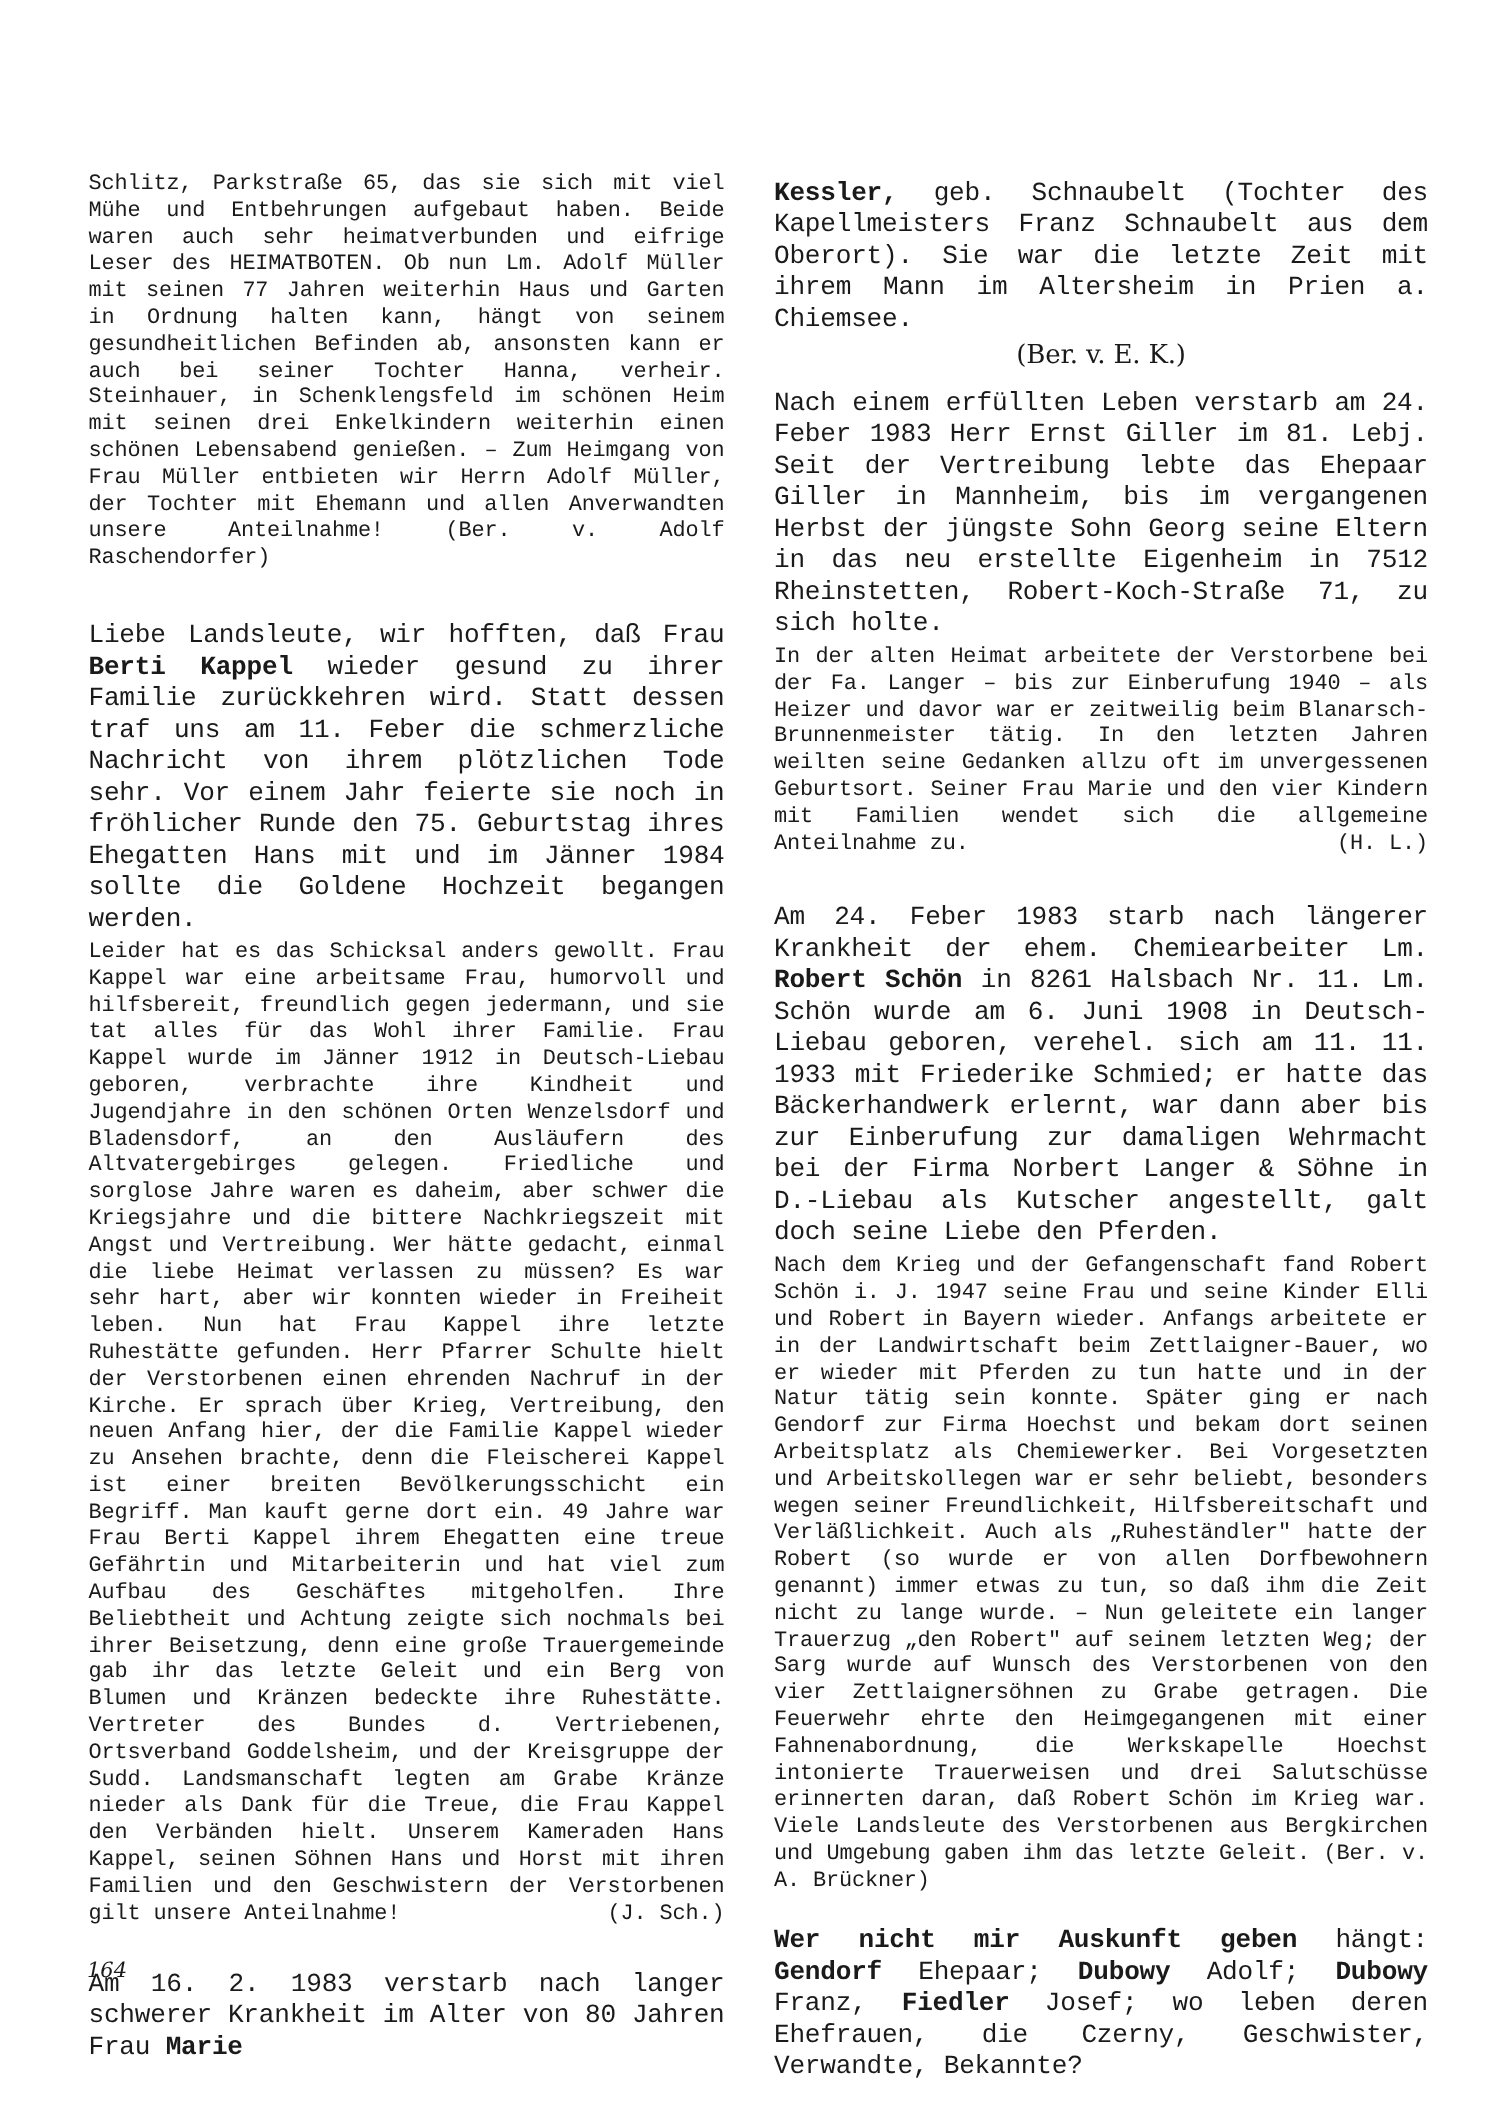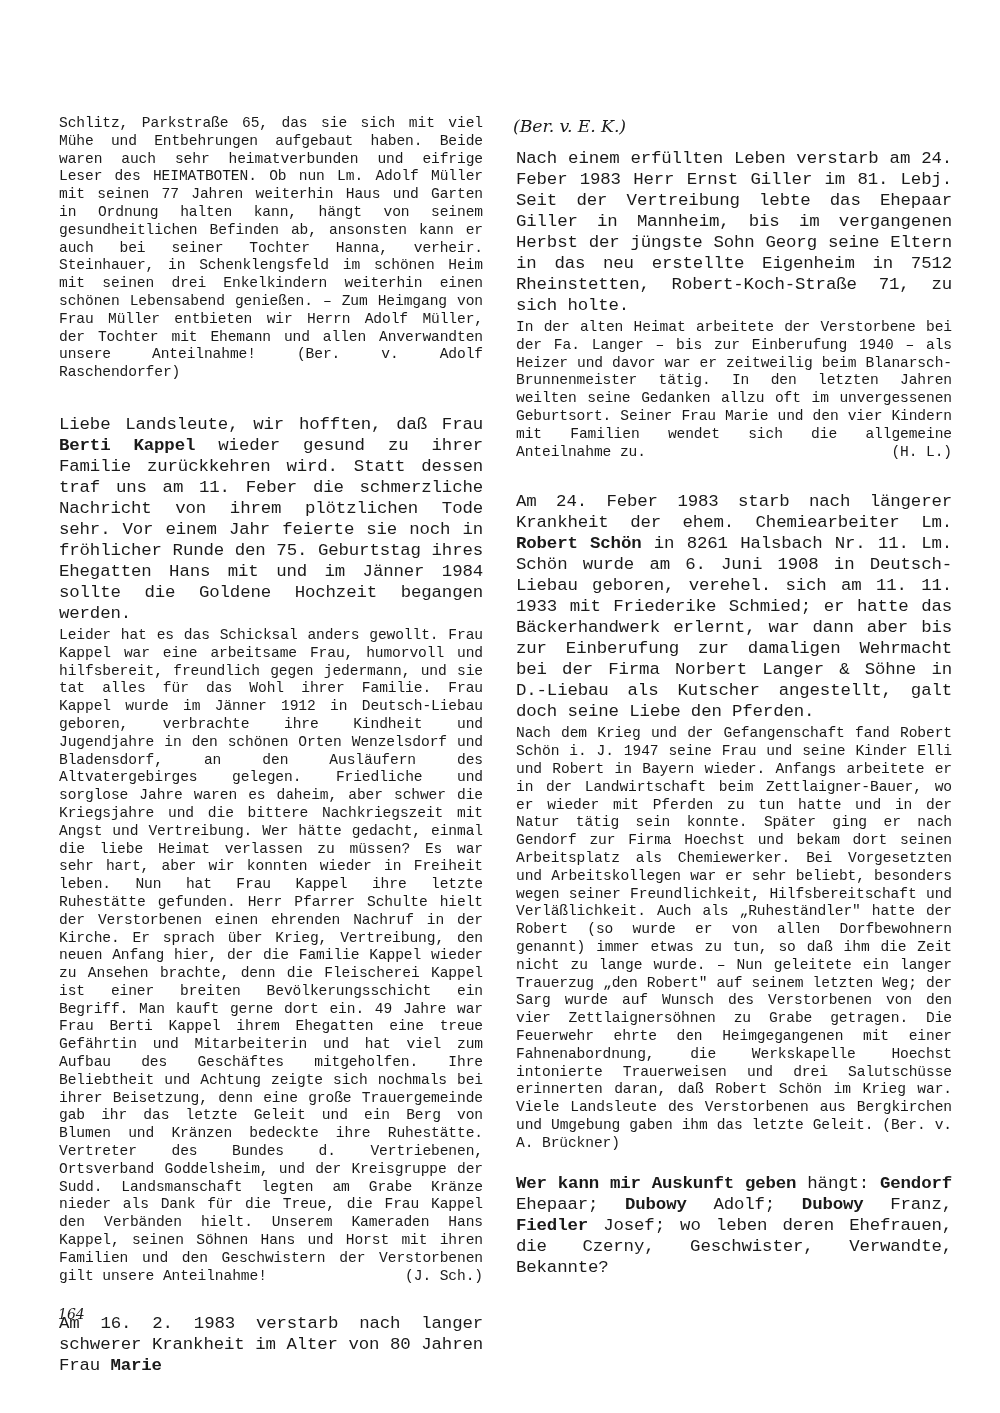--- a/index.html
+++ b/index.html
@@ -7,21 +7,21 @@
     width: 1000px; height: 1413px; background: #ffffff; position: relative;
     font-family: "DejaVu Serif", "Liberation Serif", serif; color: #1a1a1a;
     overflow: hidden;
   }
   .col { position: absolute; }
   .col-left { left: 56px; top: 112px; width: 430px; }
   .col-right { left: 513px; top: 116px; width: 442px; }
   p { margin: 3px; text-align: justify; font-family: Liberation Mono, monospace; }
   .small { font-size: 14.6px; line-height: 17.8px; letter-spacing: -0.1px; }
   .large { font-size: 17.4px; line-height: 21px; letter-spacing: -0.15px; }
-  .sig { text-align: left; display: block; font-style: italic; }
+  .sig { text-align: center; display: block; }
   .sig-inline { float: right; }
   b { font-weight: bold; }
   .page-num { position: absolute; left: 58px; top: 1306px; font-size: 14px; font-style: italic; }
 </style>
 </head>
 <body>
 
 <div class="col col-left">
   <p class="small">Schlitz, Parkstraße 65, das sie sich mit viel Mühe und Entbehrungen aufgebaut haben. Beide waren auch sehr heimatverbunden und eifrige Leser des HEIMATBOTEN. Ob nun Lm. Adolf Müller mit seinen 77 Jahren weiterhin Haus und Garten in Ordnung halten kann, hängt von seinem gesundheitlichen Befinden ab, ansonsten kann er auch bei seiner Tochter Hanna, verheir. Steinhauer, in Schenklengsfeld im schönen Heim mit seinen drei Enkelkindern weiterhin einen schönen Lebensabend genießen. – Zum Heimgang von Frau Müller entbieten wir Herrn Adolf Müller, der Tochter mit Ehemann und allen Anverwandten unsere Anteilnahme! (Ber. v. Adolf Raschendorfer)</p>
 
@@ -32,28 +32,29 @@
   <p class="small" style="margin-top:1px"><span>Leider hat es das Schicksal anders gewollt. Frau Kappel war eine arbeitsame Frau, humorvoll und hilfsbereit, freundlich gegen jedermann, und sie tat alles für das Wohl ihrer Familie. Frau Kappel wurde im Jänner 1912 in Deutsch-Liebau geboren, verbrachte ihre Kindheit und Jugendjahre in den schönen Orten Wenzelsdorf und Bladensdorf, an den Ausläufern des Altvatergebirges gelegen. Friedliche und sorglose Jahre waren es daheim, aber schwer die Kriegsjahre und die bittere Nachkriegszeit mit Angst und Vertreibung. Wer hätte gedacht, einmal die liebe Heimat verlassen zu müssen? Es war sehr hart, aber wir konnten wieder in Freiheit leben. Nun hat Frau Kappel ihre letzte Ruhestätte gefunden. Herr Pfarrer Schulte hielt der Verstorbenen einen ehrenden Nachruf in der Kirche. Er sprach über Krieg, Vertreibung, den neuen Anfang hier, der die Familie Kappel wieder zu Ansehen brachte, denn die Fleischerei Kappel ist einer breiten Bevölkerungsschicht ein Begriff. Man kauft gerne dort ein. 49 Jahre war Frau Berti Kappel ihrem Ehegatten eine treue Gefährtin und Mitarbeiterin und hat viel zum Aufbau des Geschäftes mitgeholfen. Ihre Beliebtheit und Achtung zeigte sich nochmals bei ihrer Beisetzung, denn eine große Trauergemeinde gab ihr das letzte Geleit und ein Berg von Blumen und Kränzen bedeckte ihre Ruhestätte. Vertreter des Bundes d. Vertriebenen, Ortsverband Goddelsheim, und der Kreisgruppe der Sudd. Landsmanschaft legten am Grabe Kränze nieder als Dank für die Treue, die Frau Kappel den Verbänden hielt. Unserem Kameraden Hans Kappel, seinen Söhnen Hans und Horst mit ihren Familien und den Geschwistern der Verstorbenen gilt unsere Anteilnahme!</span><span class="sig-inline">(J. Sch.)</span></p>
 
   <div style="height:22px;clear:both"></div>
 
   <p class="large"><span>Am 16. 2. 1983 verstarb nach langer schwerer Krankheit im Alter von 80 Jahren Frau </span><b>Marie</b></p>
 </div>
 
 <div class="page-num">164</div>
 
 <div class="col col-right">
+  <p class="large"><b>Kessler,</b><span> geb. Schnaubelt (Tochter des Kapellmeisters Franz Schnaubelt aus dem Oberort). Sie war die letzte Zeit mit ihrem Mann im Altersheim in Prien a. Chiemsee.</span></p>
   <span class="sig large">(Ber. v. E. K.)</span>
 
   <div style="height:8px"></div>
 
   <p class="large">Nach einem erfüllten Leben verstarb am 24. Feber 1983 Herr Ernst Giller im 81. Lebj. Seit der Vertreibung lebte das Ehepaar Giller in Mannheim, bis im vergangenen Herbst der jüngste Sohn Georg seine Eltern in das neu erstellte Eigenheim in 7512 Rheinstetten, Robert-Koch-Straße 71, zu sich holte.</p>
   <p class="small"><span>In der alten Heimat arbeitete der Verstorbene bei der Fa. Langer – bis zur Einberufung 1940 – als Heizer und davor war er zeitweilig beim Blanarsch-Brunnenmeister tätig. In den letzten Jahren weilten seine Gedanken allzu oft im unvergessenen Geburtsort. Seiner Frau Marie und den vier Kindern mit Familien wendet sich die allgemeine Anteilnahme zu.</span><span class="sig-inline">(H. L.)</span></p>
 
   <div style="height:24px;clear:both"></div>
 
   <p class="large"><span>Am 24. Feber 1983 starb nach längerer Krankheit der ehem. Chemiearbeiter Lm. </span><b>Robert Schön</b><span> in 8261 Halsbach Nr. 11. Lm. Schön wurde am 6. Juni 1908 in Deutsch-Liebau geboren, verehel. sich am 11. 11. 1933 mit Friederike Schmied; er hatte das Bäckerhandwerk erlernt, war dann aber bis zur Einberufung zur damaligen Wehrmacht bei der Firma Norbert Langer &amp; Söhne in D.-Liebau als Kutscher angestellt, galt doch seine Liebe den Pferden.</span></p>
   <p class="small">Nach dem Krieg und der Gefangenschaft fand Robert Schön i. J. 1947 seine Frau und seine Kinder Elli und Robert in Bayern wieder. Anfangs arbeitete er in der Landwirtschaft beim Zettlaigner-Bauer, wo er wieder mit Pferden zu tun hatte und in der Natur tätig sein konnte. Später ging er nach Gendorf zur Firma Hoechst und bekam dort seinen Arbeitsplatz als Chemiewerker. Bei Vorgesetzten und Arbeitskollegen war er sehr beliebt, besonders wegen seiner Freundlichkeit, Hilfsbereitschaft und Verläßlichkeit. Auch als „Ruheständler" hatte der Robert (so wurde er von allen Dorfbewohnern genannt) immer etwas zu tun, so daß ihm die Zeit nicht zu lange wurde. – Nun geleitete ein langer Trauerzug „den Robert" auf seinem letzten Weg; der Sarg wurde auf Wunsch des Verstorbenen von den vier Zettlaignersöhnen zu Grabe getragen. Die Feuerwehr ehrte den Heimgegangenen mit einer Fahnenabordnung, die Werkskapelle Hoechst intonierte Trauerweisen und drei Salutschüsse erinnerten daran, daß Robert Schön im Krieg war. Viele Landsleute des Verstorbenen aus Bergkirchen und Umgebung gaben ihm das letzte Geleit. (Ber. v. A. Brückner)</p>
 
   <div style="height:14px"></div>
 
-  <p class="large"><b>Wer kann mir Auskunft geben</b><span> hängt: </span><b>Gendorf</b><span> Ehepaar; </span><b>Dubowy</b><span> Adolf; </span><b>Dubowy</b><span> Franz, </span><b>Fiedler</b><span> Josef; wo leben deren Ehefrauen, die Czerny, Geschwister, Verwandte, Bekannte?</span></p>
+  <p class="large"><b>Wer nicht mir Auskunft geben</b><span> hängt: </span><b>Gendorf</b><span> Ehepaar; </span><b>Dubowy</b><span> Adolf; </span><b>Dubowy</b><span> Franz, </span><b>Fiedler</b><span> Josef; wo leben deren Ehefrauen, die Czerny, Geschwister, Verwandte, Bekannte?</span></p>
 </div>
 
 </body></html>

